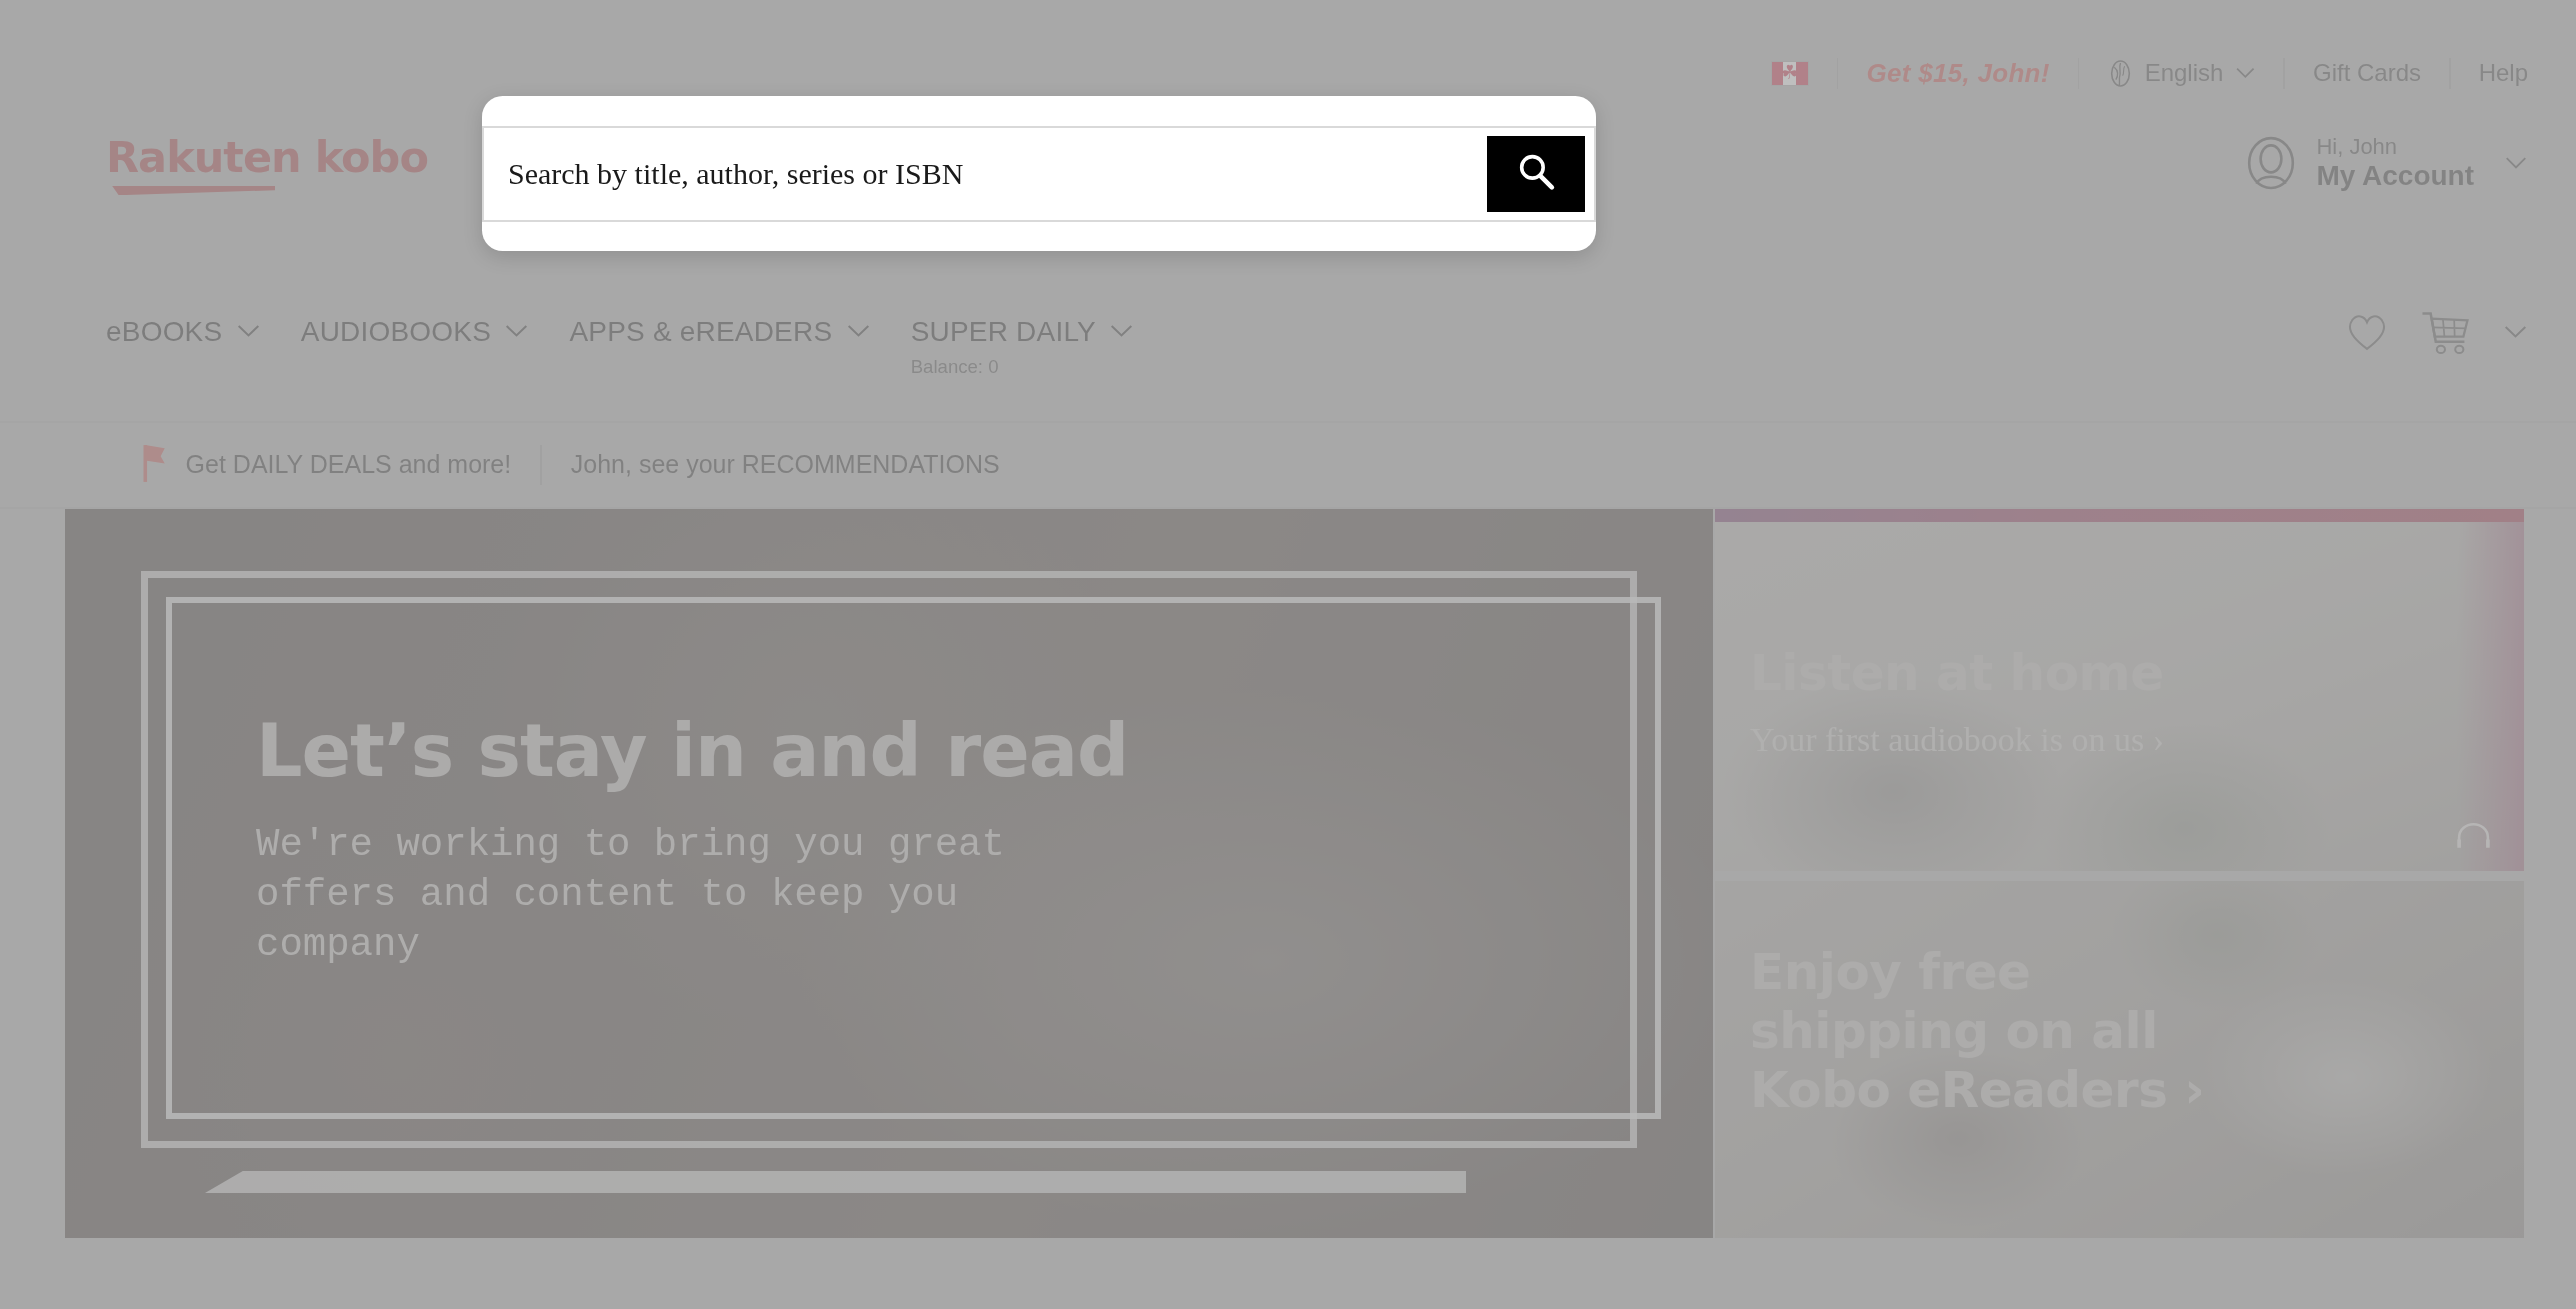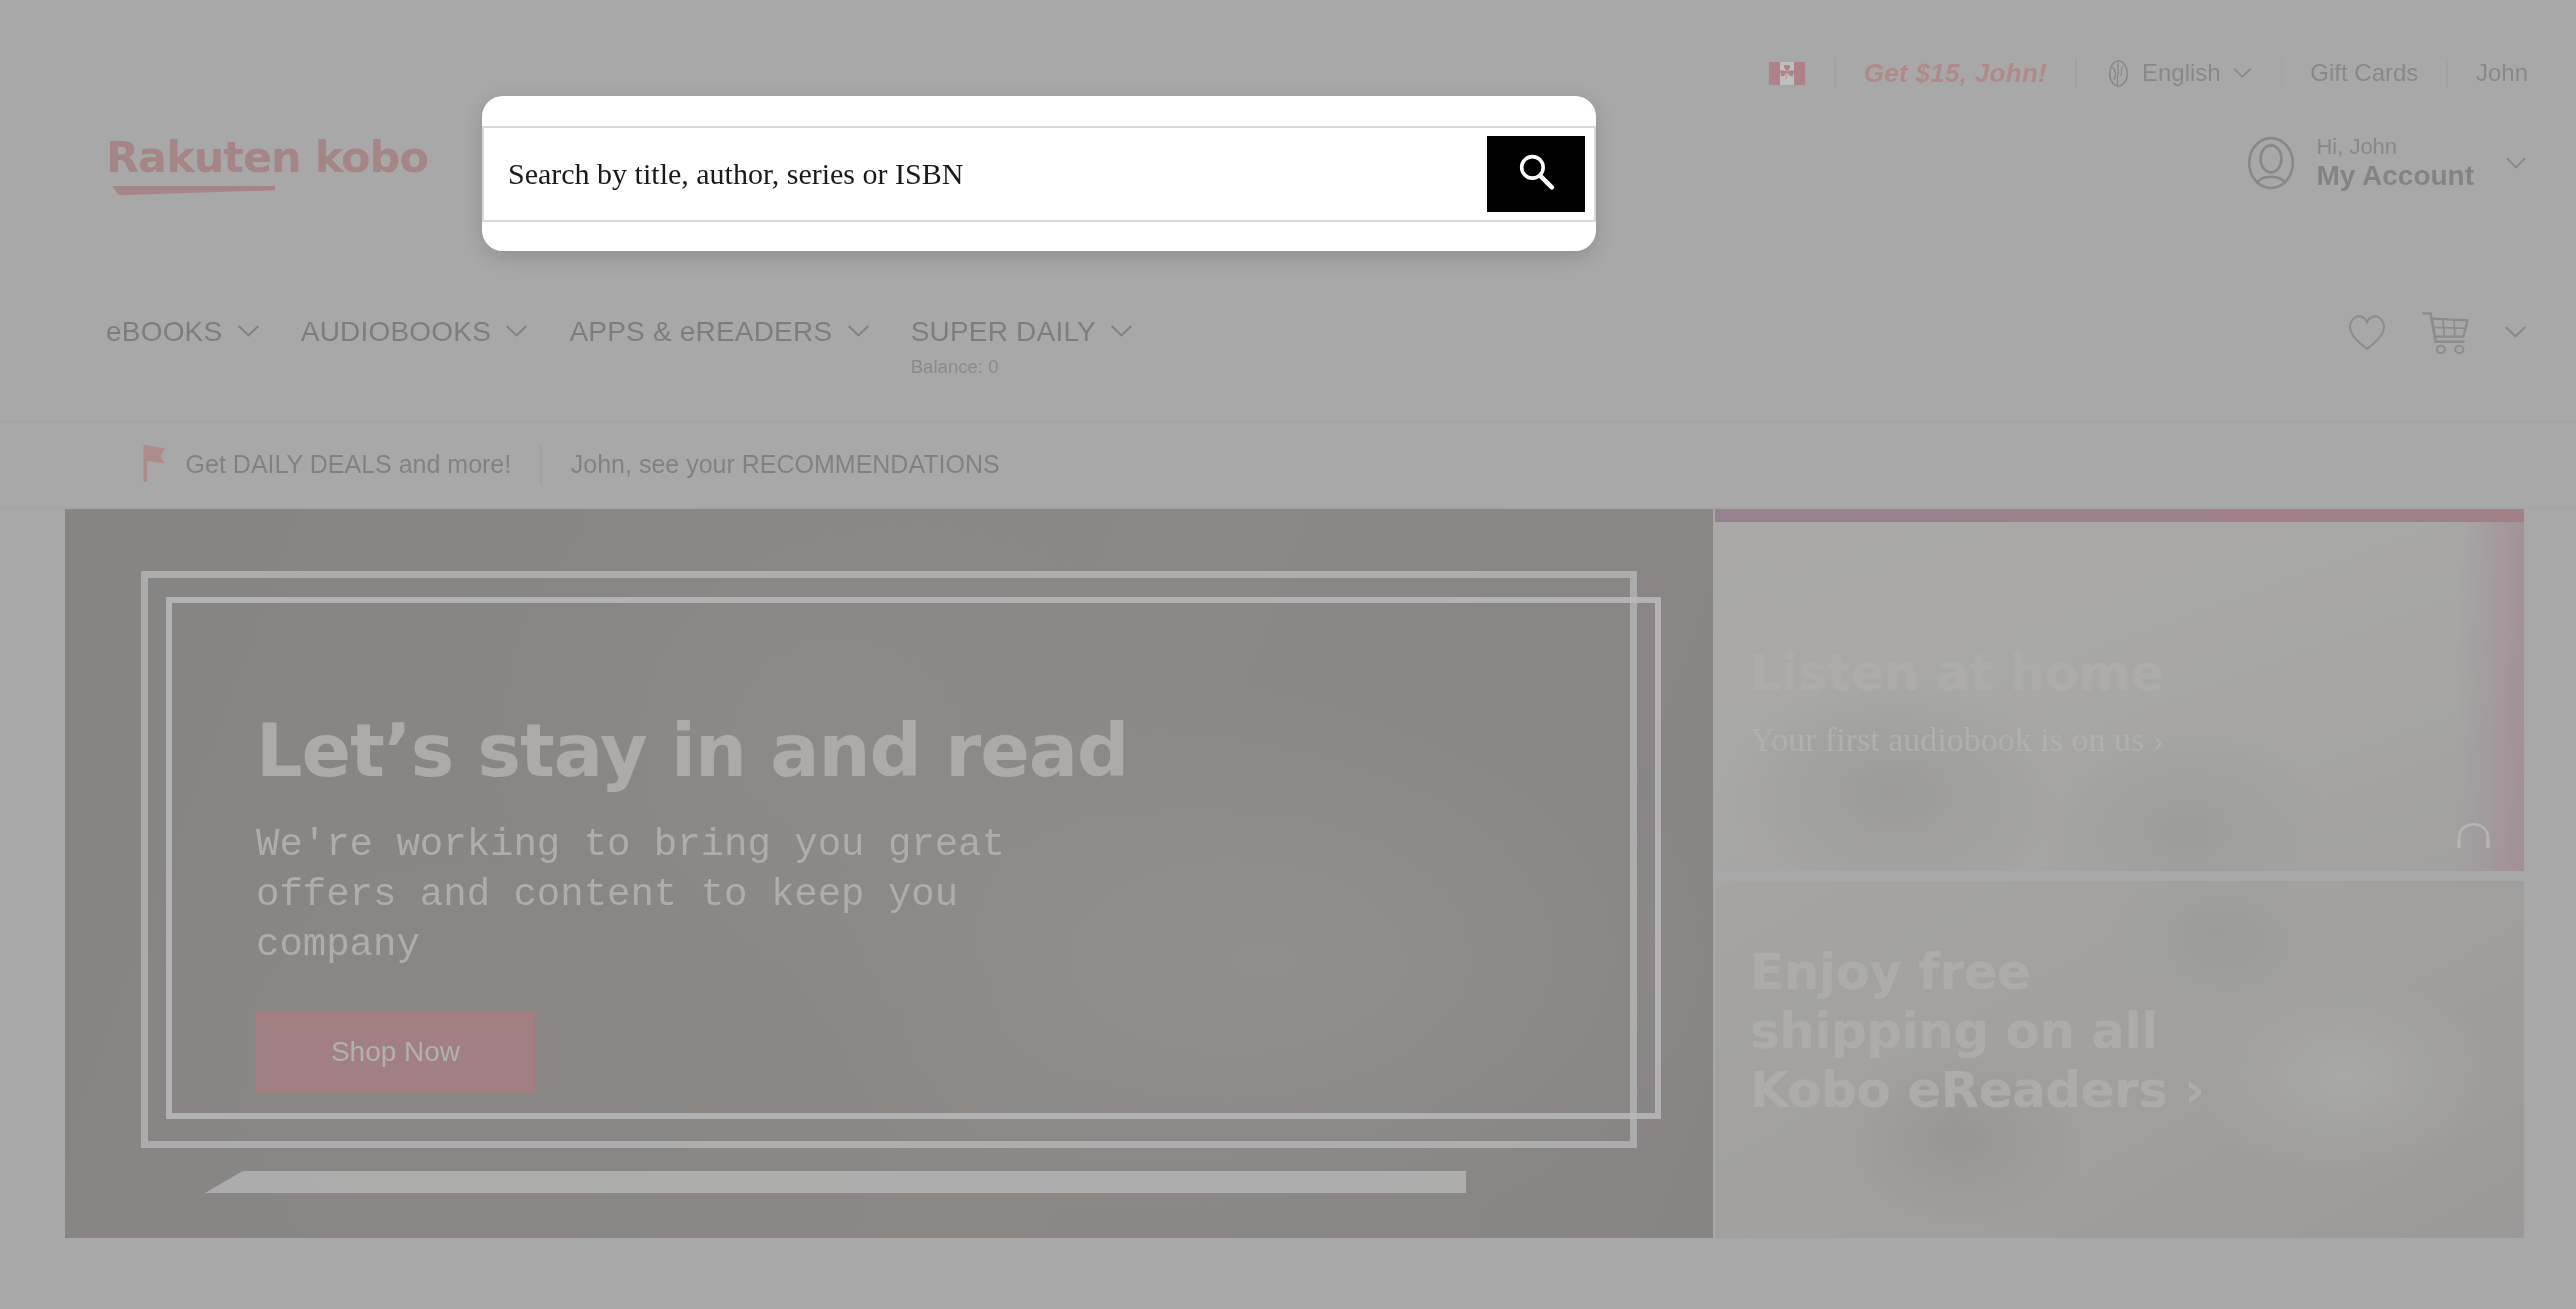--- a/index.html
+++ b/index.html
@@ -249,21 +249,21 @@
         <span>English</span>
         <span class="chev">
           <svg width="20.7" height="13.4" viewBox="0 0 40 26">
               <path d="M4 5 L20 21 L36 5" fill="none" stroke="#2b2b2b" stroke-width="3.4"></path>
             </svg>
         </span>
       </div>
       <div class="util-sep"></div>
       <a class="util-item">Gift Cards</a>
       <div class="util-sep"></div>
-      <a class="util-item">John</a>
+      <a class="util-item">Help</a>
     </div>
 
     <a class="logo">
       <div class="logo-text">Rakuten kobo</div>
       <div class="logo-swoosh"></div>
     </a>
 
     <div class="account">
       <span class="avatar">
         <svg viewBox="0 0 104 104" width="54" height="54">
@@ -365,21 +365,20 @@
 
     <div class="hero-wrap">
       <div class="hero-img"></div>
       <div class="hero-veil"></div>
       <div class="hero-frame-outer"></div>
       <div class="hero-frame-inner"></div>
       <div class="hero-band"></div>
       <div class="hero-copy">
         <div class="hero-title">Let’s stay in and read</div>
         <div class="hero-sub">We're working to bring you great offers and content to keep you company</div>
-        <button class="shop-btn">Shop Now</button>
       </div>
     </div>
 
     <div class="card card-audio">
       <div class="card-img-audio"></div>
       <div class="card-veil"></div>
       <div class="card-gradbar"></div>
       <div class="card-text-audio">
         <div class="card-h">Listen at home</div>
         <div class="card-p">Your first audiobook is on us ›</div>

